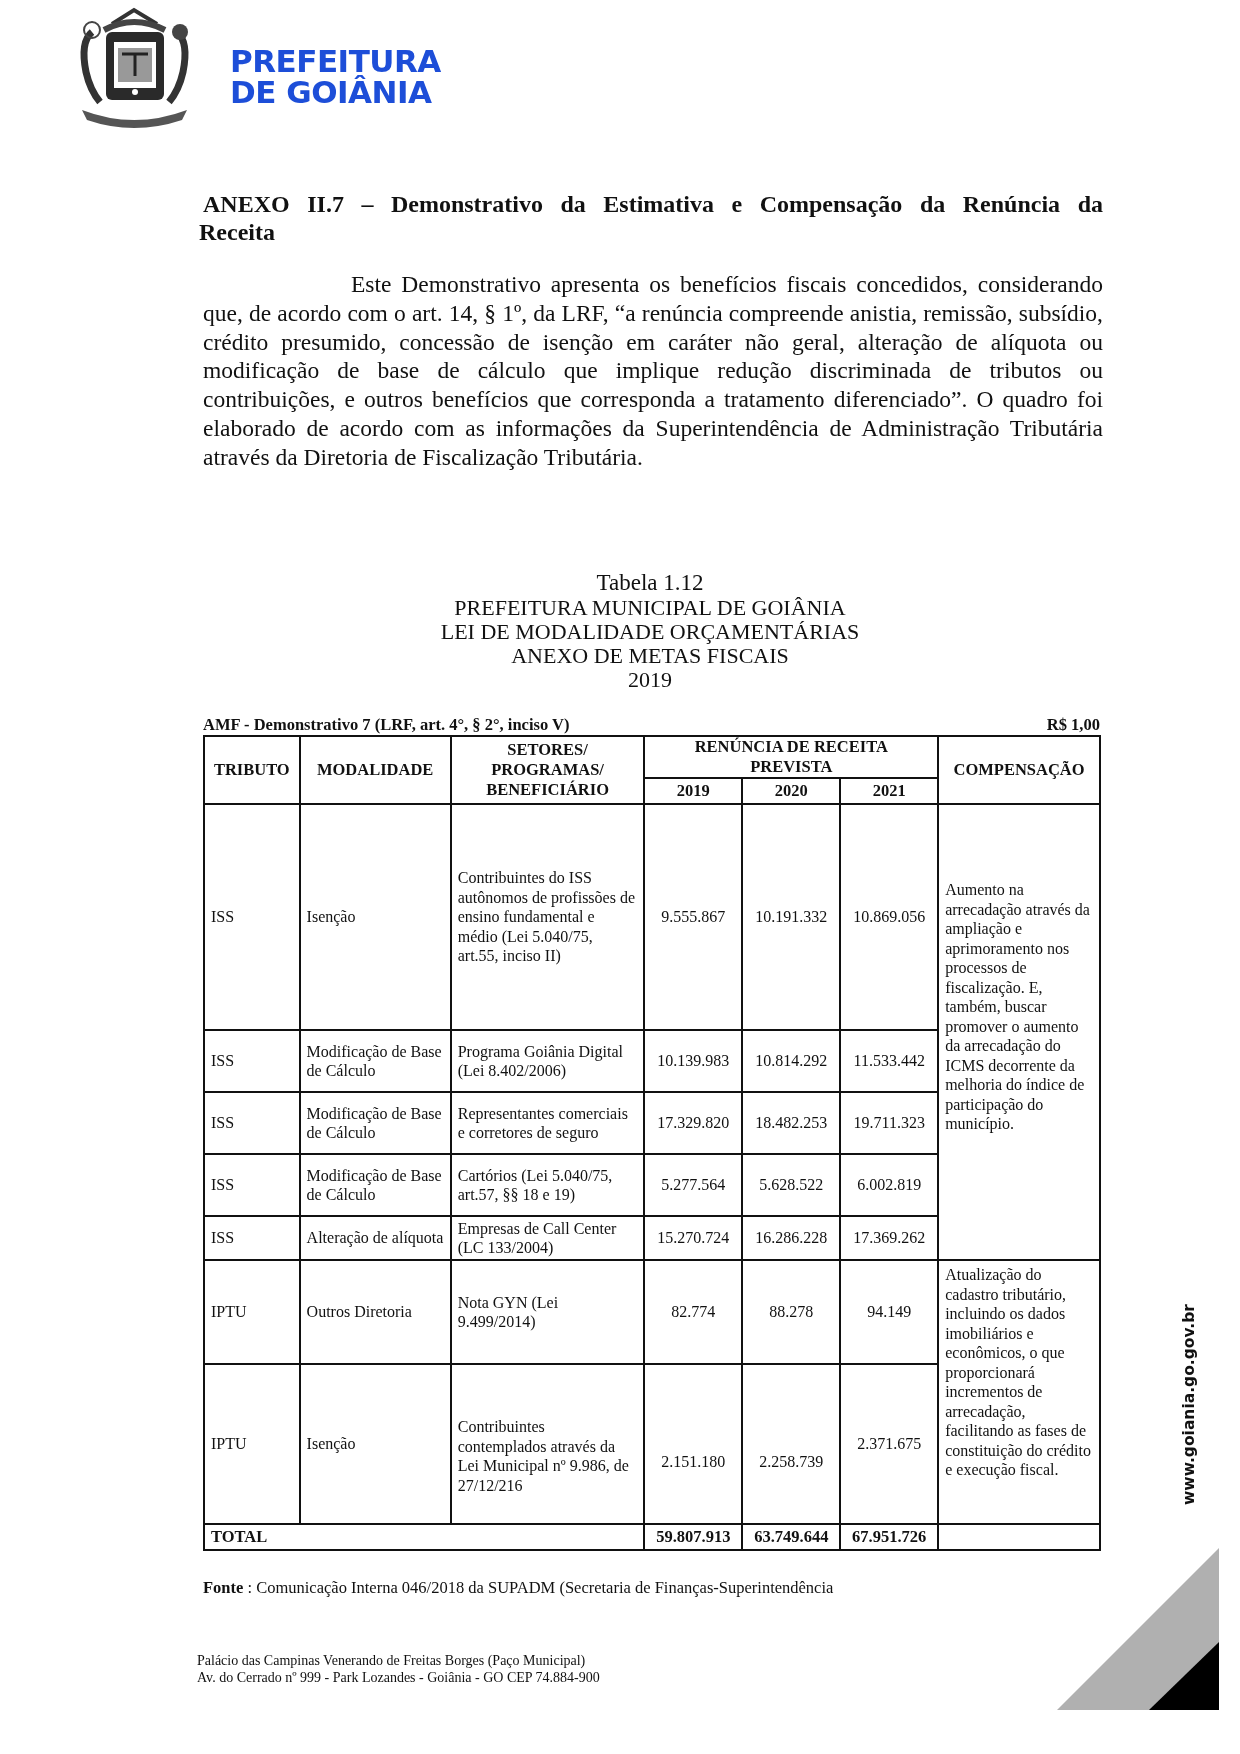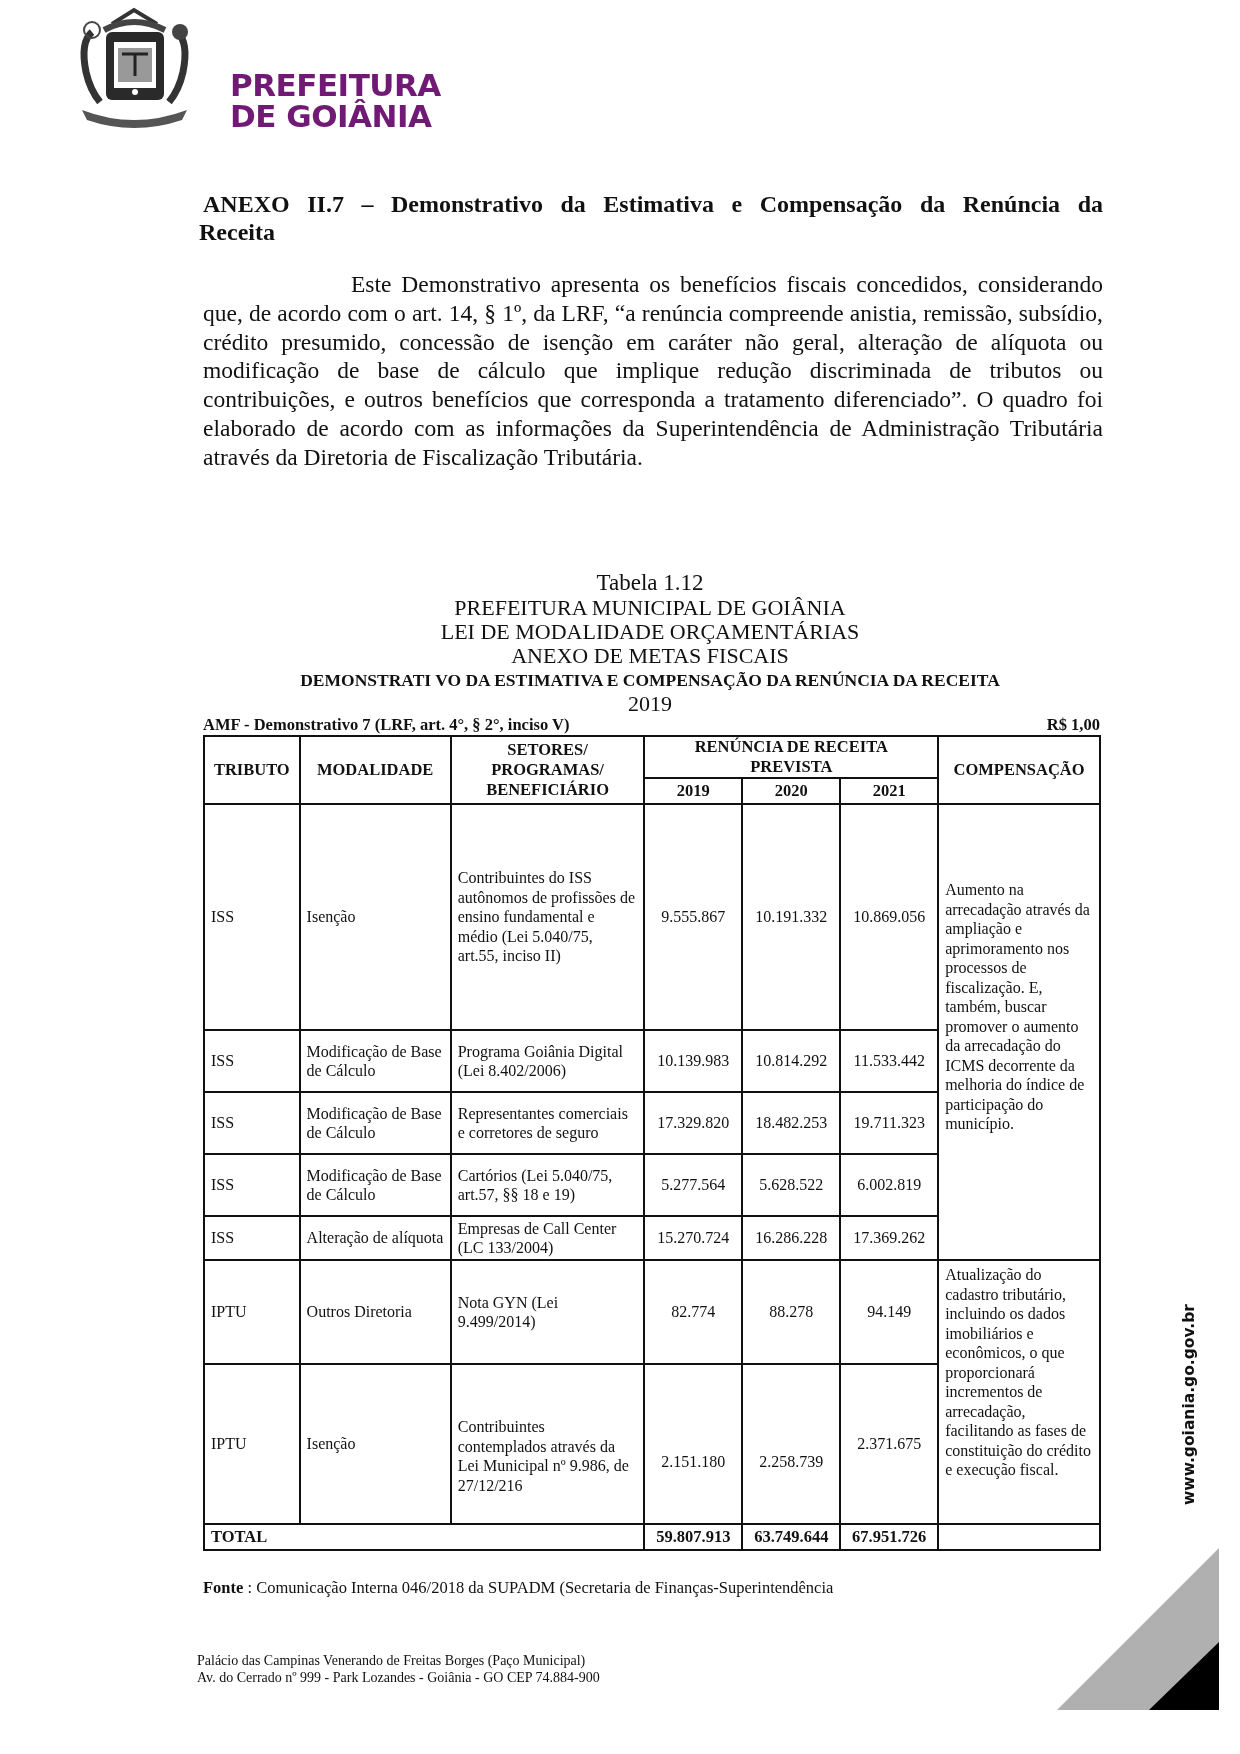--- a/index.html
+++ b/index.html
@@ -1,21 +1,21 @@
 <!DOCTYPE html>
 <html><head>
 <meta charset="utf-8">
 <style>
   html, body { margin: 0; padding: 0; background: #ffffff; }
   body { width: 1240px; height: 1754px; position: relative; overflow: hidden; color: #111; font-family: "Liberation Serif", serif; }
 
   
   .logo { position: absolute; left: 62px; top: 2px; width: 370px; height: 130px; }
   .crest { position: absolute; left: 0; top: 0; width: 145px; height: 130px; }
-  .brand { position: absolute; left: 168px; top: 44px; font-family: "DejaVu Sans", sans-serif; font-weight: bold; font-size: 31px; line-height: 31px; letter-spacing: -0.5px; color: #701a75; margin-top: 24px; }
+  .brand { position: absolute; left: 168px; top: 44px; font-family: "DejaVu Sans", sans-serif; font-weight: bold; font-size: 31px; line-height: 31px; letter-spacing: -0.5px; color: #1d4ed8; }
 
   .annex-title { position: absolute; left: 203px; top: 190px; width: 900px; font-weight: bold; font-size: 24px; line-height: 28px; text-align: justify; text-align-last: justify; }
   .annex-title .line2 { display: block; text-align: left; text-align-last: left; margin-left: -4px; }
 
   .intro { position: absolute; left: 203px; top: 270px; width: 900px; font-size: 23.5px; line-height: 28.8px; text-align: justify; }
   .intro .indent { display: inline-block; width: 148px; }
 
   .tbl-caption { position: absolute; left: 200px; top: 562px; width: 900px; text-align: center; }
   .tbl-caption .c1 { font-size: 23px; line-height: 26px; margin-top: 8px; }
   .tbl-caption .c2 { font-size: 22px; line-height: 24px; }
@@ -72,21 +72,20 @@
   <span class="line2">Receita</span>
 </div>
 
 <div class="intro"><span class="indent"></span><span>Este Demonstrativo apresenta os benefícios fiscais concedidos, considerando que, de acordo com o art. 14, § 1º, da LRF, “a renúncia compreende anistia, remissão, subsídio, crédito presumido, concessão de isenção em caráter não geral, alteração de alíquota ou modificação de base de cálculo que implique redução discriminada de tributos ou contribuições, e outros benefícios que corresponda a tratamento diferenciado”. O quadro foi elaborado de acordo com as informações da Superintendência de Administração Tributária através da Diretoria de Fiscalização Tributária.</span></div>
 
 <div class="tbl-caption">
   <div class="c1">Tabela 1.12</div>
   <div class="c2">PREFEITURA MUNICIPAL DE GOIÂNIA</div>
   <div class="c2">LEI DE MODALIDADE ORÇAMENTÁRIAS</div>
   <div class="c2">ANEXO DE METAS FISCAIS</div>
-  <div class="c3">DEMONSTRATI VO DA ESTIMATIVA E COMPENSAÇÃO DA RENÚNCIA DA RECEITA</div>
   <div class="c2">2019</div>
 </div>
 
 <div class="amf-row">
   <span>AMF - Demonstrativo 7 (LRF, art. 4°, § 2°, inciso V)</span>
   <span>R$ 1,00</span>
 </div>
 
 <table class="main">
   <colgroup>

